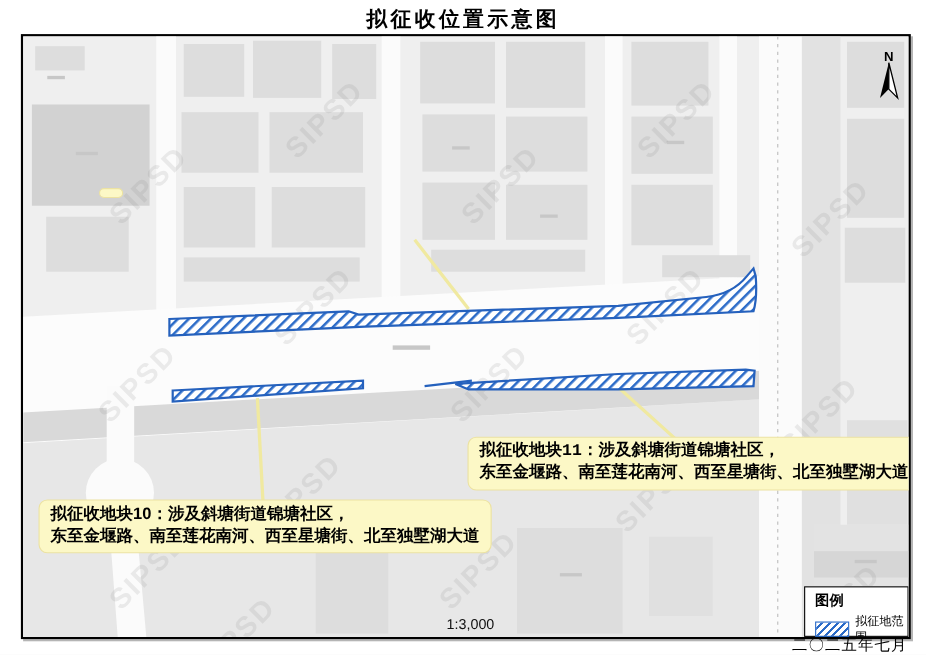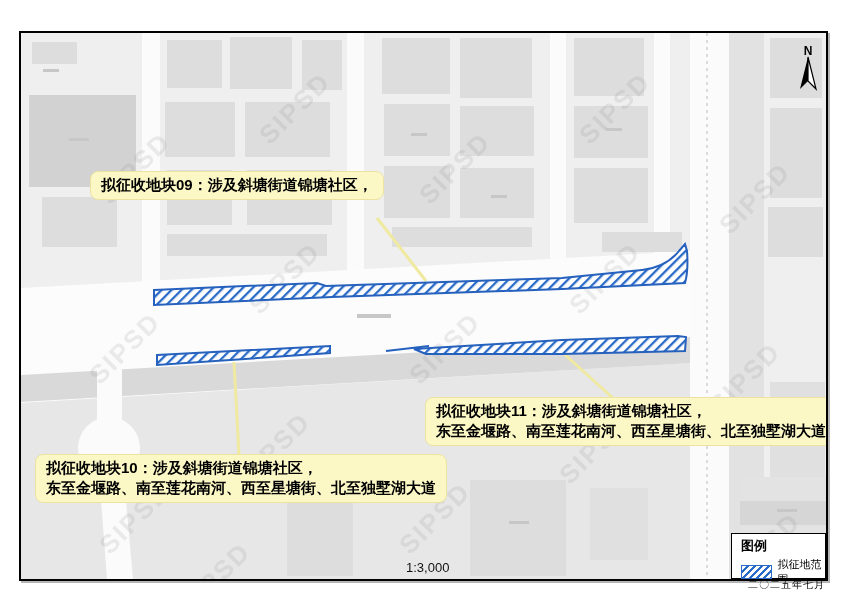--- a/index.html
+++ b/index.html
@@ -13,40 +13,41 @@
   .base,.overlay{position:absolute;left:0;top:0;}
   .base{z-index:0;}
   .overlay{z-index:2;pointer-events:none;}
   .wm{position:absolute;z-index:1;font-size:26px;font-weight:600;color:rgba(125,125,125,0.14);
       transform:rotate(-45deg);letter-spacing:2px;pointer-events:none;}
   .callout{position:absolute;z-index:3;background:#fcf8c6;border:1px solid #ece2a2;
            border-radius:8px;padding:3px 10px 4px 10px;font-size:15px;font-weight:bold;
            line-height:20px;color:#000;white-space:nowrap;}
   .callout-09{left:69px;top:138px;}
   .callout-10{left:14px;top:421px;}
-  .callout-11{left:404px;top:364px;}
+  .callout-11{left:404px;top:364px;font-family:Liberation Mono, monospace;}
   .north{position:absolute;z-index:3;left:774px;top:12px;width:26px;text-align:center;}
   .north .n-label{display:block;font-size:12px;font-weight:bold;color:#000;line-height:12px;}
   .scale{position:absolute;z-index:3;left:385px;top:527px;width:120px;text-align:left;
          font-size:13px;color:#111;}
   .legend{position:absolute;z-index:4;left:710px;top:500px;right:0;bottom:0;
           background:#fff;border:1px solid #000;}
   .legend-title{font-size:13px;font-weight:bold;color:#000;margin:3px 0 2px 9px;}
   .legend-row{display:flex;align-items:center;margin-left:9px;}
   .legend-swatch{width:33px;height:12px;border:1.5px solid #2b6bc8;
       background:repeating-linear-gradient(135deg,#ffffff 0 3px,#2b6bc8 3px 5px);}
   .legend-label{font-size:11px;color:#000;margin-left:6px;}
-  .date{position:absolute;right:17px;top:578px;font-size:10px;color:#000;
+  .date{position:absolute;right:17px;top:578px;font-size:14px;color:#000;
         font-family:"Liberation Serif",serif;letter-spacing:1px;}
 </style>
 </head>
 <body>
 
 <div class="page">
 
+  <div class="title">拟征收位置示意图</div>
 
   <div class="map-frame">
 
     <svg class="base" width="805" height="546" viewBox="0 0 805 546">
 
       <rect x="0" y="0" width="805" height="546" fill="#efefef"></rect>
 
       <g fill="#fbfbfb">
         <rect x="121" y="0" width="18" height="262"></rect>
         <rect x="326" y="0" width="17" height="254"></rect>
@@ -144,21 +145,20 @@
         <polygon points="787,24 779,56 787,48" fill="#000"></polygon>
         <polygon points="787,24 795,56 787,48" fill="#fff" stroke="#000" stroke-width="1.2"></polygon>
       </g>
     </svg>
 
     <div class="north">
       <span class="n-label">N</span>
     </div>
 
     <div class="callout callout-09">
-      <div>拟征收地块09：涉及斜塘街道锦塘社区，</div>
     </div>
     <div class="callout callout-10">
       <div>拟征收地块10：涉及斜塘街道锦塘社区，</div>
       <div>东至金堰路、南至莲花南河、西至星塘街、北至独墅湖大道</div>
     </div>
     <div class="callout callout-11">
       <div>拟征收地块11：涉及斜塘街道锦塘社区，</div>
       <div>东至金堰路、南至莲花南河、西至星塘街、北至独墅湖大道</div>
     </div>
 

